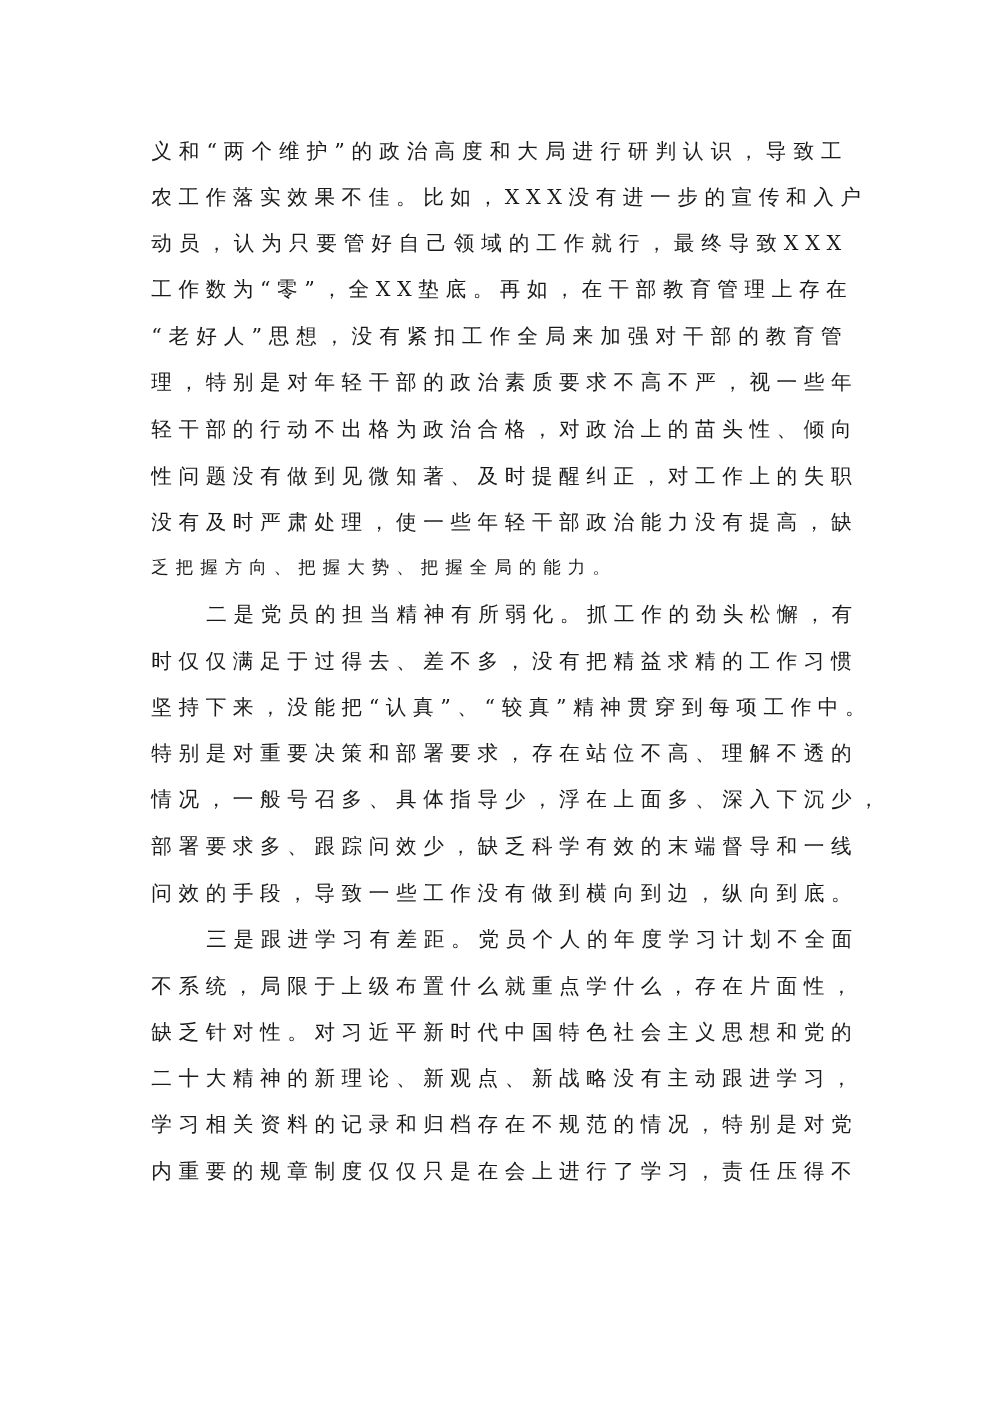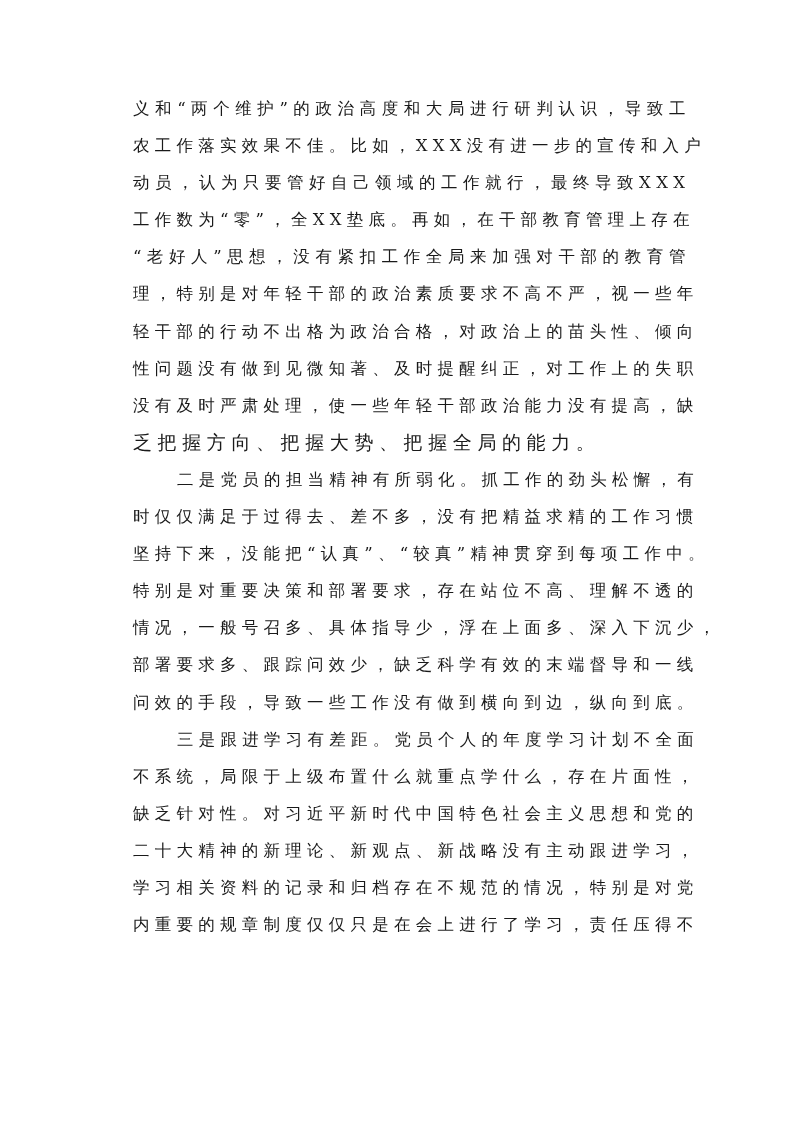--- a/index.html
+++ b/index.html
@@ -18,28 +18,27 @@
     position: absolute;
     left: 0;
     top: 0;
     width: 793px;
     height: 1122px;
     background: #ffffff;
   }
   .body-text {
     position: absolute;
     left: 121px;
-    top: 90px;
+    top: 102px;
     width: 552px;
-    margin-left: 12px;
   }
   .line {
     height: 37.1px;
     line-height: 37.1px;
-    font-size: 19px;
+    font-size: 14px;
     color: #1a1a1a;
     white-space: nowrap;
     text-align: justify;
     text-align-last: justify;
     letter-spacing: 0px;
   }
   .line.indent {
     padding-left: 44px;
   }
   .line.last {

